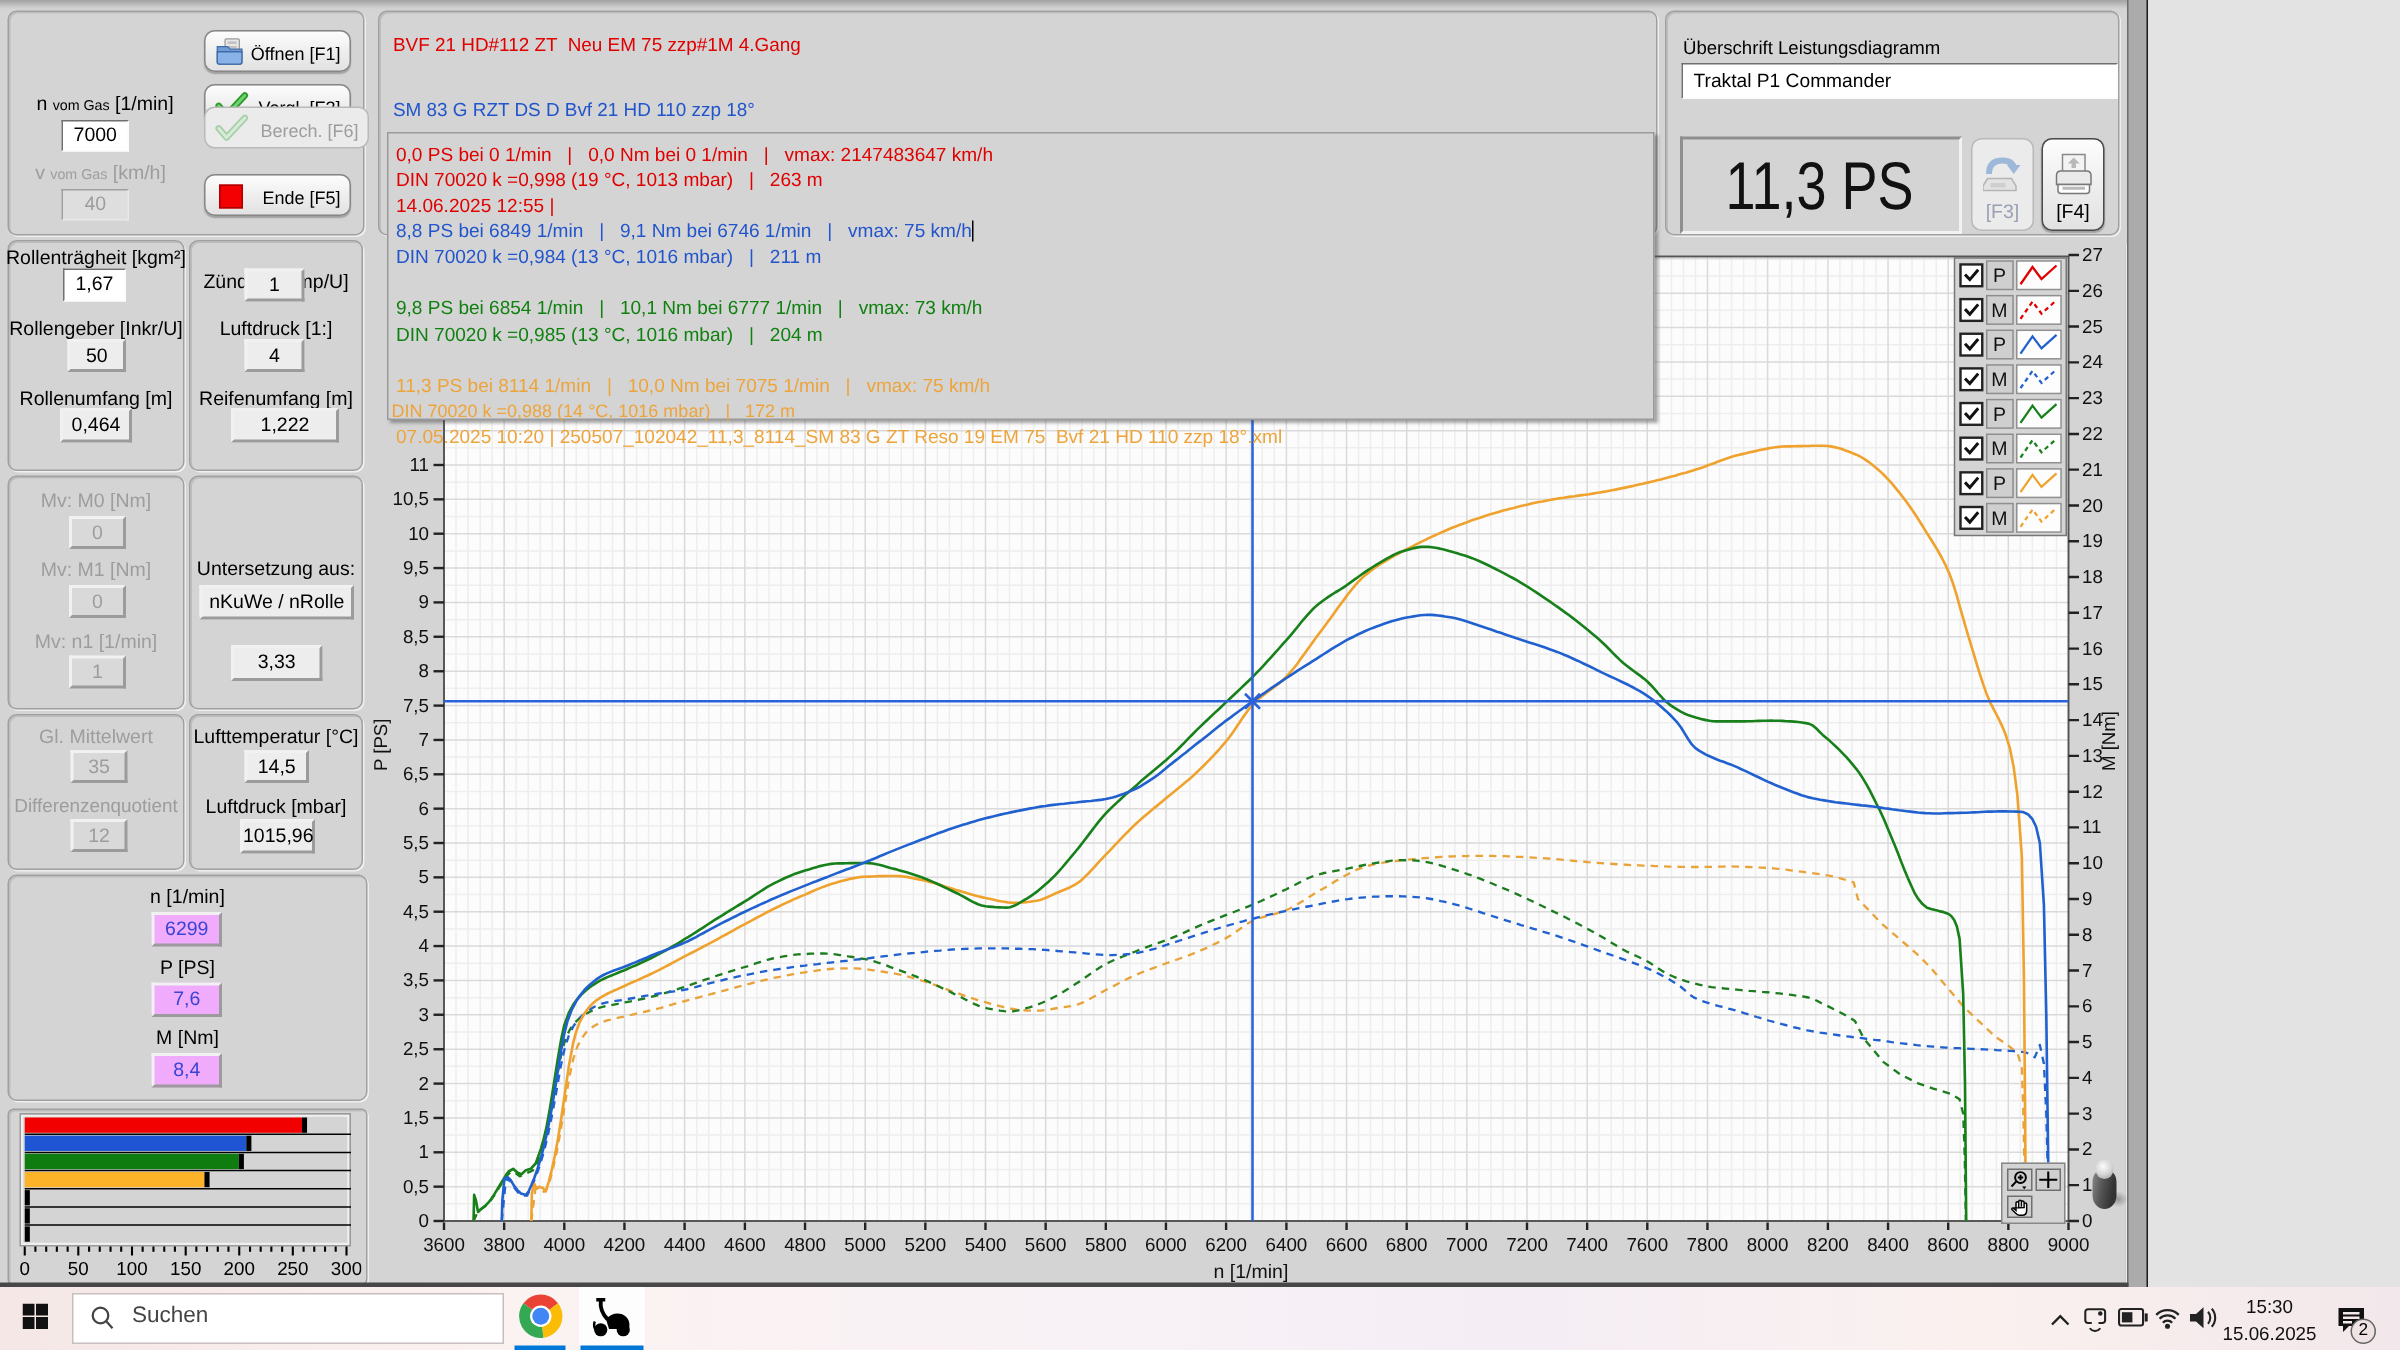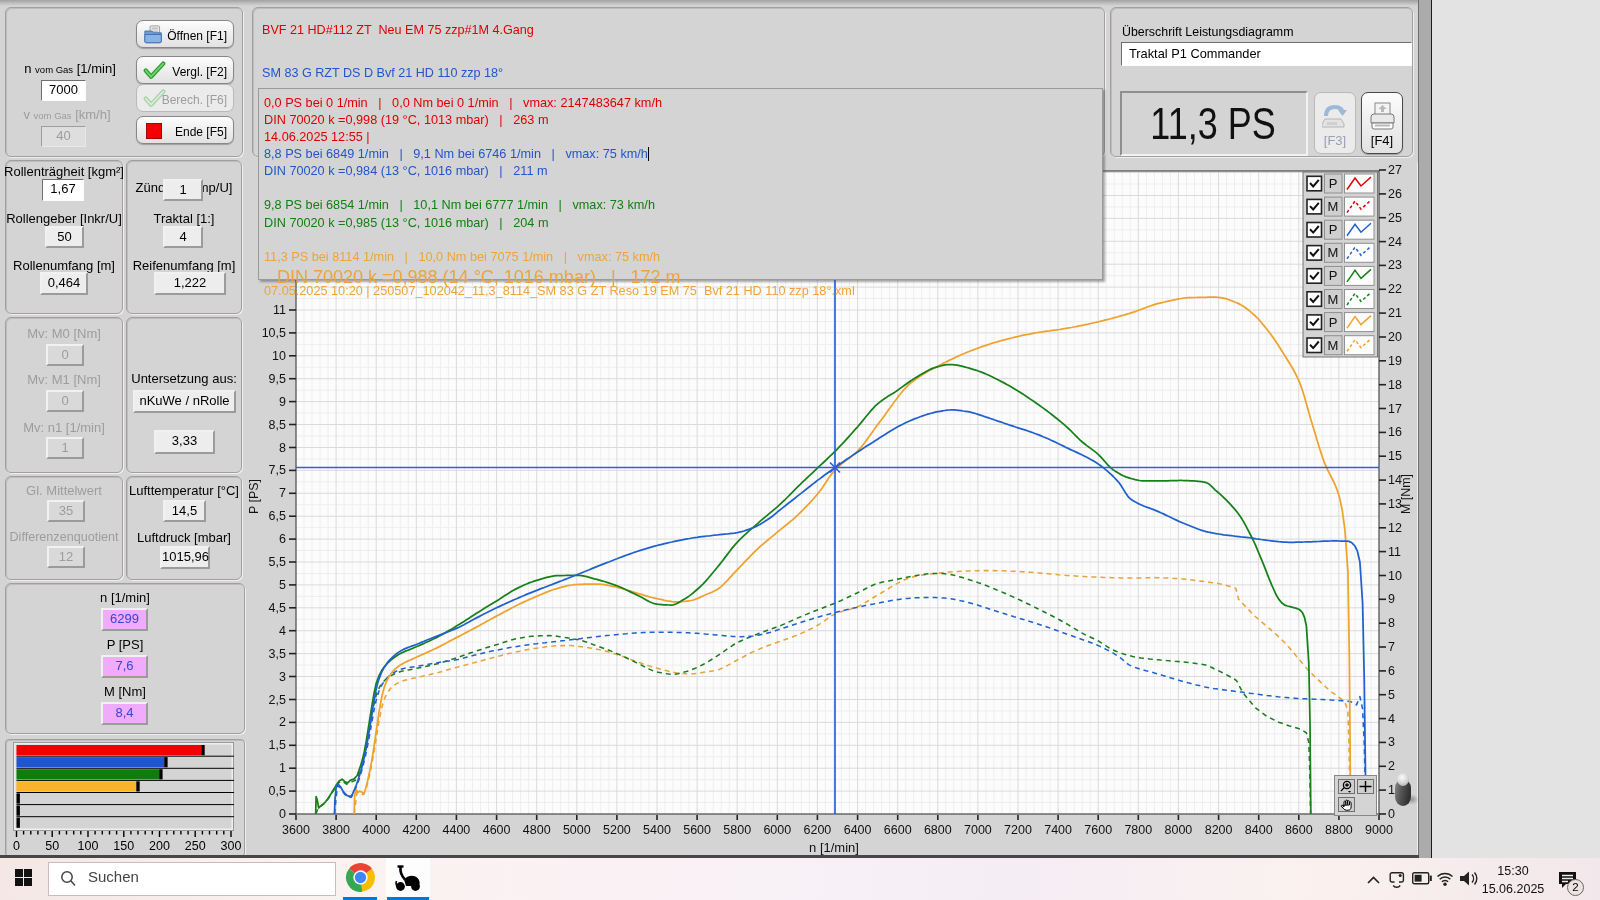--- a/index.html
+++ b/index.html
@@ -468,21 +468,21 @@
  </svg>
  <span class="btxt">Öffnen [F1]</span>
   </div>
 <div class="btn" style="left:136px;top:56px;width:98px;height:28px">
  <svg class="abs" style="left:6px;top:4px" width="23" height="20" viewBox="0 0 26 23">
   <path d="M3 11 L9 18 L23 3" fill="none" stroke="#2d9a2d" stroke-width="5" stroke-linecap="round" stroke-linejoin="round"></path>
   <path d="M3 11 L9 18 L23 3" fill="none" stroke="#6fd46f" stroke-width="2.2" stroke-linecap="round" stroke-linejoin="round"></path>
  </svg>
  <span class="btxt">Vergl. [F2]</span>
   </div>
-<div class="btn off" style="left:136px;top:84px;width:98px;height:28px">
+<div class="btn off" style="left:136px;top:71px;width:110px;height:28px">
  <svg class="abs" style="left:6px;top:4px" width="23" height="20" viewBox="0 0 26 23">
   <path d="M3 11 L9 18 L23 3" fill="none" stroke="#a8cfa8" stroke-width="5" stroke-linecap="round" stroke-linejoin="round"></path>
   <path d="M3 11 L9 18 L23 3" fill="none" stroke="#d6ecd6" stroke-width="2.2" stroke-linecap="round" stroke-linejoin="round"></path>
  </svg>
  <span class="btxt">Berech. [F6]</span>
   </div>
 <div class="btn" style="left:136px;top:116px;width:98px;height:28px">
  <div class="abs" style="left:9px;top:6px;width:16px;height:16px;background:#f50002;border:1px solid #a00"></div>
  <span class="btxt">Ende [F5]</span>
   </div>
@@ -490,21 +490,21 @@
 <div class="panel" style="left:5px;top:160px;width:118px;height:154px"></div>
 <div class="panel" style="left:126px;top:160px;width:116px;height:154px"></div>
 <div class="lbl cen" style="left:64px;top:164px">Rollenträgheit [kgm²]</div>
 <div class="inp" style="left:42px;top:179px;width:42px;height:22px">1,67</div>
 <div class="lbl cen" style="left:64px;top:211px">Rollengeber [Inkr/U]</div>
 <div class="ind lite" style="left:45px;top:226px;width:39px;height:22px">50</div>
 <div class="lbl cen" style="left:64px;top:258px">Rollenumfang [m]</div>
 <div class="ind lite" style="left:40px;top:272px;width:48px;height:23px">0,464</div>
 <div class="lbl cen" style="left:184px;top:180px">Zündung [Imp/U]</div>
 <div class="ind lite" style="left:163px;top:179px;width:40px;height:22px">1</div>
-<div class="lbl cen" style="left:184px;top:211px">Traktal [1:]</div>
+<div class="lbl cen" style="left:184px;top:211px">Luftdruck [1:]</div>
 <div class="ind lite" style="left:163px;top:226px;width:40px;height:22px">4</div>
 <div class="lbl cen" style="left:184px;top:258px">Reifenumfang [m]</div>
 <div class="ind lite" style="left:154px;top:272px;width:72px;height:23px">1,222</div>
 
 <div class="panel" style="left:5px;top:317px;width:118px;height:156px"></div>
 <div class="panel" style="left:126px;top:317px;width:116px;height:156px"></div>
 <div class="lbl cen dis" style="left:64px;top:326px">Mv: M0 [Nm]</div>
 <div class="ind gray" style="left:46px;top:344px;width:38px;height:22px">0</div>
 <div class="lbl cen dis" style="left:64px;top:372px">Mv: M1 [Nm]</div>
 <div class="ind gray" style="left:46px;top:390px;width:38px;height:22px">0</div>
@@ -646,21 +646,21 @@
 </div>
 <div class="abs" style="left:258px;top:88px;width:845px;height:192px;background:#d4d4d4;border:1px solid #9a9a9a;box-shadow:2px 2px 2px rgba(80,80,80,0.5)">
 <div class="lbl pre" style="left:5px;top:6.5px;color:#e00000;font-size:12.7px">0,0 PS bei 0 1/min   |   0,0 Nm bei 0 1/min   |   vmax: 2147483647 km/h</div>
 <div class="lbl pre" style="left:5px;top:23.6px;color:#e00000;font-size:12.7px">DIN 70020 k =0,998 (19 °C, 1013 mbar)   |   263 m</div>
 <div class="lbl pre" style="left:5px;top:40.8px;color:#e00000;font-size:12.7px">14.06.2025 12:55 | </div>
 <div class="lbl pre" style="left:5px;top:57.9px;color:#2255cc;font-size:12.7px">8,8 PS bei 6849 1/min   |   9,1 Nm bei 6746 1/min   |   vmax: 75 km/h<span style="border-left:1.5px solid #000">​</span></div>
 <div class="lbl pre" style="left:5px;top:75.1px;color:#2255cc;font-size:12.7px">DIN 70020 k =0,984 (13 °C, 1016 mbar)   |   211 m</div>
 <div class="lbl pre" style="left:5px;top:109.4px;color:#108010;font-size:12.7px">9,8 PS bei 6854 1/min   |   10,1 Nm bei 6777 1/min   |   vmax: 73 km/h</div>
 <div class="lbl pre" style="left:5px;top:126.5px;color:#108010;font-size:12.7px">DIN 70020 k =0,985 (13 °C, 1016 mbar)   |   204 m</div>
 <div class="lbl pre" style="left:5px;top:160.8px;color:#eda43a;font-size:12.7px">11,3 PS bei 8114 1/min   |   10,0 Nm bei 7075 1/min   |   vmax: 75 km/h</div>
-<div class="lbl pre" style="left:18px;top:178.0px;color:#eda43a;font-size:18px">DIN 70020 k =0,988 (14 °C, 1016 mbar)   |   172 m</div>
+<div class="lbl pre" style="left:2px;top:178.0px;color:#eda43a;font-size:12px">DIN 70020 k =0,988 (14 °C, 1016 mbar)   |   172 m</div>
 <div class="lbl pre" style="left:5px;top:195.1px;color:#eda43a;font-size:12.7px">07.05.2025 10:20 | 250507_102042_11,3_8114_SM 83 G ZT Reso 19 EM 75  Bvf 21 HD 110 zzp 18°.xml</div>
 </div>
 <div class="abs" style="left:0;top:855px;width:1419px;height:3px;background:#474747"></div>
 <div class="abs" style="left:0;top:858px;width:1600px;height:42px;background:linear-gradient(90deg,#f4e7e5,#fbf3f1 22%,#f8f1f6 48%,#f4edf4 63%,#faf1ef 82%,#f2e7ea)">
  <svg class="abs" style="left:15px;top:11px" width="17" height="17" viewBox="0 0 17 17">
   <rect x="0" y="0" width="8" height="8" fill="#111"></rect>
       <rect x="9" y="0" width="8" height="8" fill="#111"></rect>
   <rect x="0" y="9" width="8" height="8" fill="#111"></rect>
       <rect x="9" y="9" width="8" height="8" fill="#111"></rect>
  </svg>

